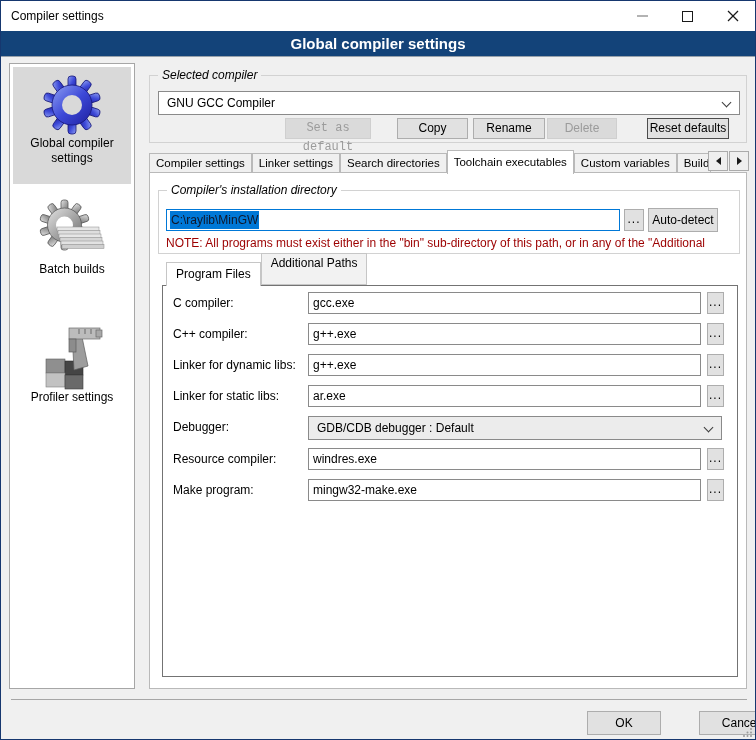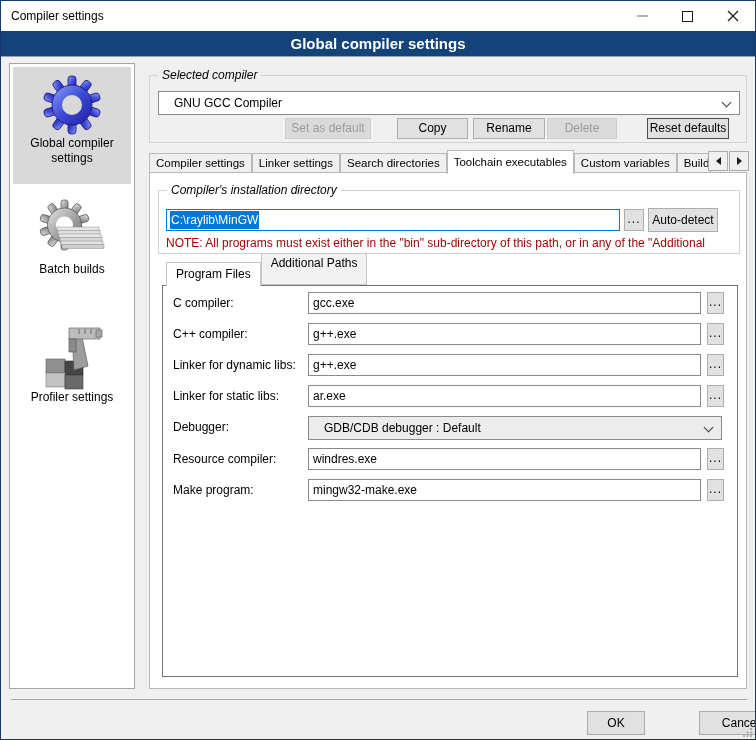--- a/index.html
+++ b/index.html
@@ -34,34 +34,34 @@
   
   .groupbox { position:absolute; border:1px solid #d2d2d2; }
   .group-label { position:absolute; top:-8px; left:8px; padding:0 4px; font-size:12px; white-space:nowrap;font-style:italic; }
   .gl-gray { background:#f0f0f0; }
   .gl-white { background:#ffffff; }
 
   .group-selected { left:148px; top:74px; width:598px; height:68px; }
 
   
   .combo { border:1px solid #8a8a8a; background:#fff; position:relative;
-           font-size:12px; line-height:22px; padding:0 20px 0 15px; white-space:nowrap; overflow:hidden; }
+           font-size:12px; line-height:22px; padding:0 20px 0 8px; white-space:nowrap; overflow:hidden; }
   .combo.gray { background:#ececec; }
   .chev { position:absolute; right:9px; top:7px; width:7px; height:7px;
           border-right:1.4px solid #3c3c3c; border-bottom:1.4px solid #3c3c3c;
           transform:rotate(45deg); }
   .combo-main { position:absolute; left:8px; top:15px; width:582px; height:24px; line-height:22px; }
 
   
   .btn { position:absolute; height:21px; font-size:12px; background:#e1e1e1;
          border:1px solid #adadad; text-align:center; line-height:19px; cursor:default; }
   .btn.disabled { background:#dadada; border-color:#cfcfcf; color:#9b9b9b; }
   .btn.dark-border { border-color:#4c4c4c; }
 
-  .btn-setdefault { left:135px; top:42px; width:86px; }
+  .btn-setdefault { left:135px; top:42px; width:86px;font-family:Liberation Mono, monospace; }
   .btn-copy       { left:247px; top:42px; width:71px; }
   .btn-rename     { left:323px; top:42px; width:72px; }
   .btn-delete     { left:397px; top:42px; width:70px; }
   .btn-reset      { left:497px; top:42px; width:82px; }
 
   
   .tabstrip { position:absolute; left:148px; top:148px; height:24px; display:flex;
               align-items:flex-end; z-index:5; }
   .tab { height:20px; line-height:18px; padding:0 6px; font-size:11.5px; background:#f0f0f0;
          border:1px solid #b9b9b9; white-space:nowrap; }
@@ -74,21 +74,21 @@
   .tri-left  { width:0; height:0; border-top:4px solid transparent; border-bottom:4px solid transparent; border-right:5px solid #1a1a1a; }
   .tri-right { width:0; height:0; border-top:4px solid transparent; border-bottom:4px solid transparent; border-left:5px solid #1a1a1a; }
 
   
   .tabpage { position:absolute; left:148px; top:171px; width:598px; height:517px;
              background:#ffffff; border:1px solid #b9b9b9; z-index:1; }
   .group-install { left:8px; top:17px; width:582px; height:64px; }
   .pathbox { position:absolute; left:16px; top:36px; width:454px; height:22px;
              border:1px solid #0078d7; background:#fff; line-height:20px; padding-left:3px;
              font-size:12px; white-space:nowrap; overflow:hidden; }
-  .pathbox .sel { background:#0078d7; color:#ffffff; padding:2px 1px; }
+  .pathbox .sel { background:#0078d7; color:#0f172a; padding:2px 1px; }
   .mini-btn { position:absolute; width:20px; height:22px; background:#e1e1e1; border:1px solid #adadad;
               text-align:center; line-height:18px; font-size:12px; letter-spacing:1px; }
   .browse-top { left:474px; top:36px; }
   .autodetect { position:absolute; left:498px; top:35px; width:70px; height:24px;
                 background:#e1e1e1; border:1px solid #adadad; text-align:center;
                 line-height:22px; font-size:12px; }
   .note { position:absolute; left:16px; top:63px; width:578px; color:#9c0000; font-size:12px;
           white-space:nowrap; overflow:hidden; }
 
   
@@ -106,21 +106,21 @@
                 border:1px solid #8a8a8a; background:#fff; font-size:12px; padding:0 4px; }
   .form-browse { left:544px; top:0; width:17px; height:22px; }
   .form-combo { position:absolute; left:145px; top:0; width:414px; height:24px; line-height:22px; }
   .row-0 { top:6px; }  .row-1 { top:37px; }  .row-2 { top:68px; }  .row-3 { top:99px; }
   .row-4 { top:130px; } .row-5 { top:162px; } .row-6 { top:193px; }
 
   
   .divider { position:absolute; left:10px; top:698px; width:736px; height:1px; background:#a6a6a6; }
   .footer-btn { position:absolute; top:710px; height:24px; background:#e1e1e1; border:1px solid #adadad;
                 text-align:center; line-height:22px; font-size:12px; }
-  .btn-ok { left:586px; width:58px; }
+  .btn-ok { left:586px; width:74px; }
   .btn-cancel { left:698px; width:83px; }
   .grip { position:absolute; right:2px; bottom:2px; }
 </style>
 </head>
 <body>
 
 <div class="window">
 
   <div class="titlebar">
     <div class="title-text">Compiler settings</div>

